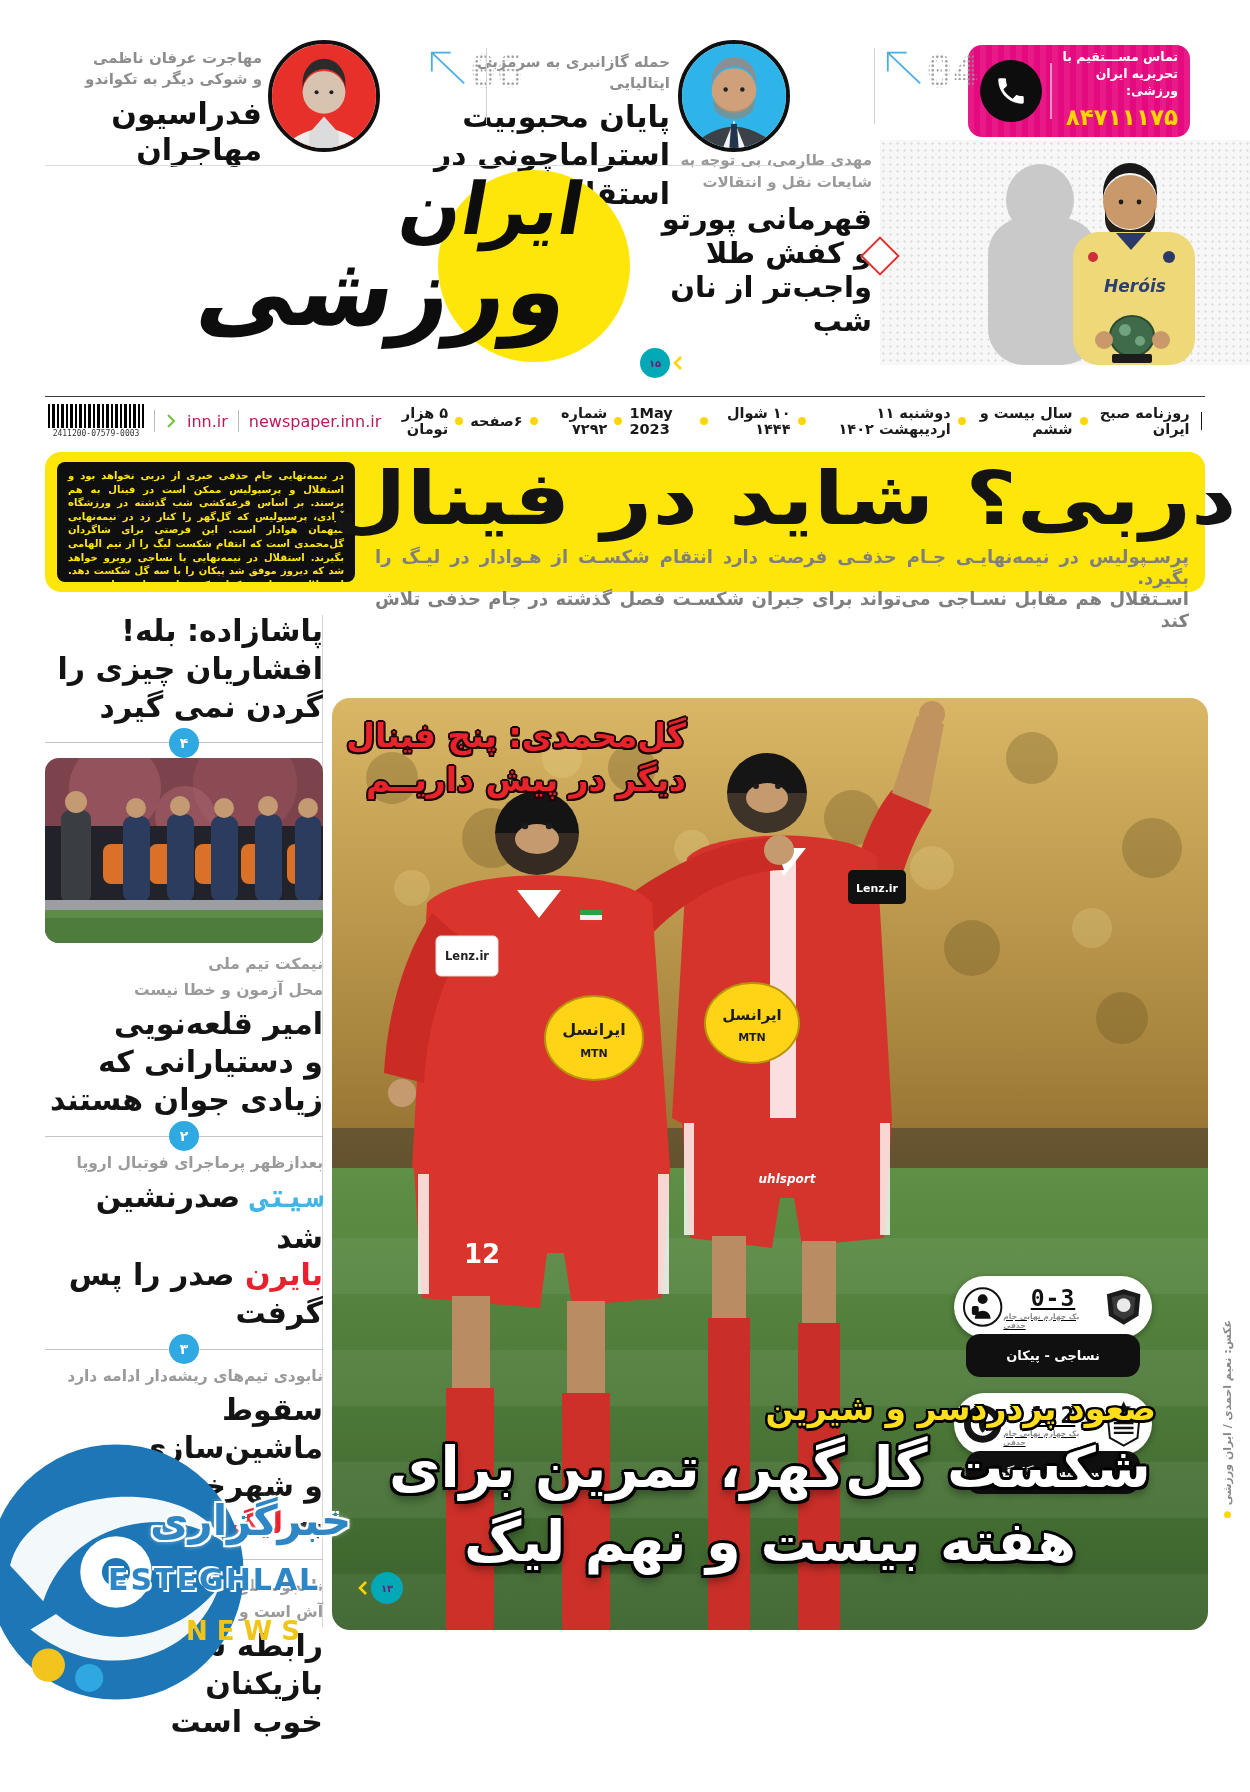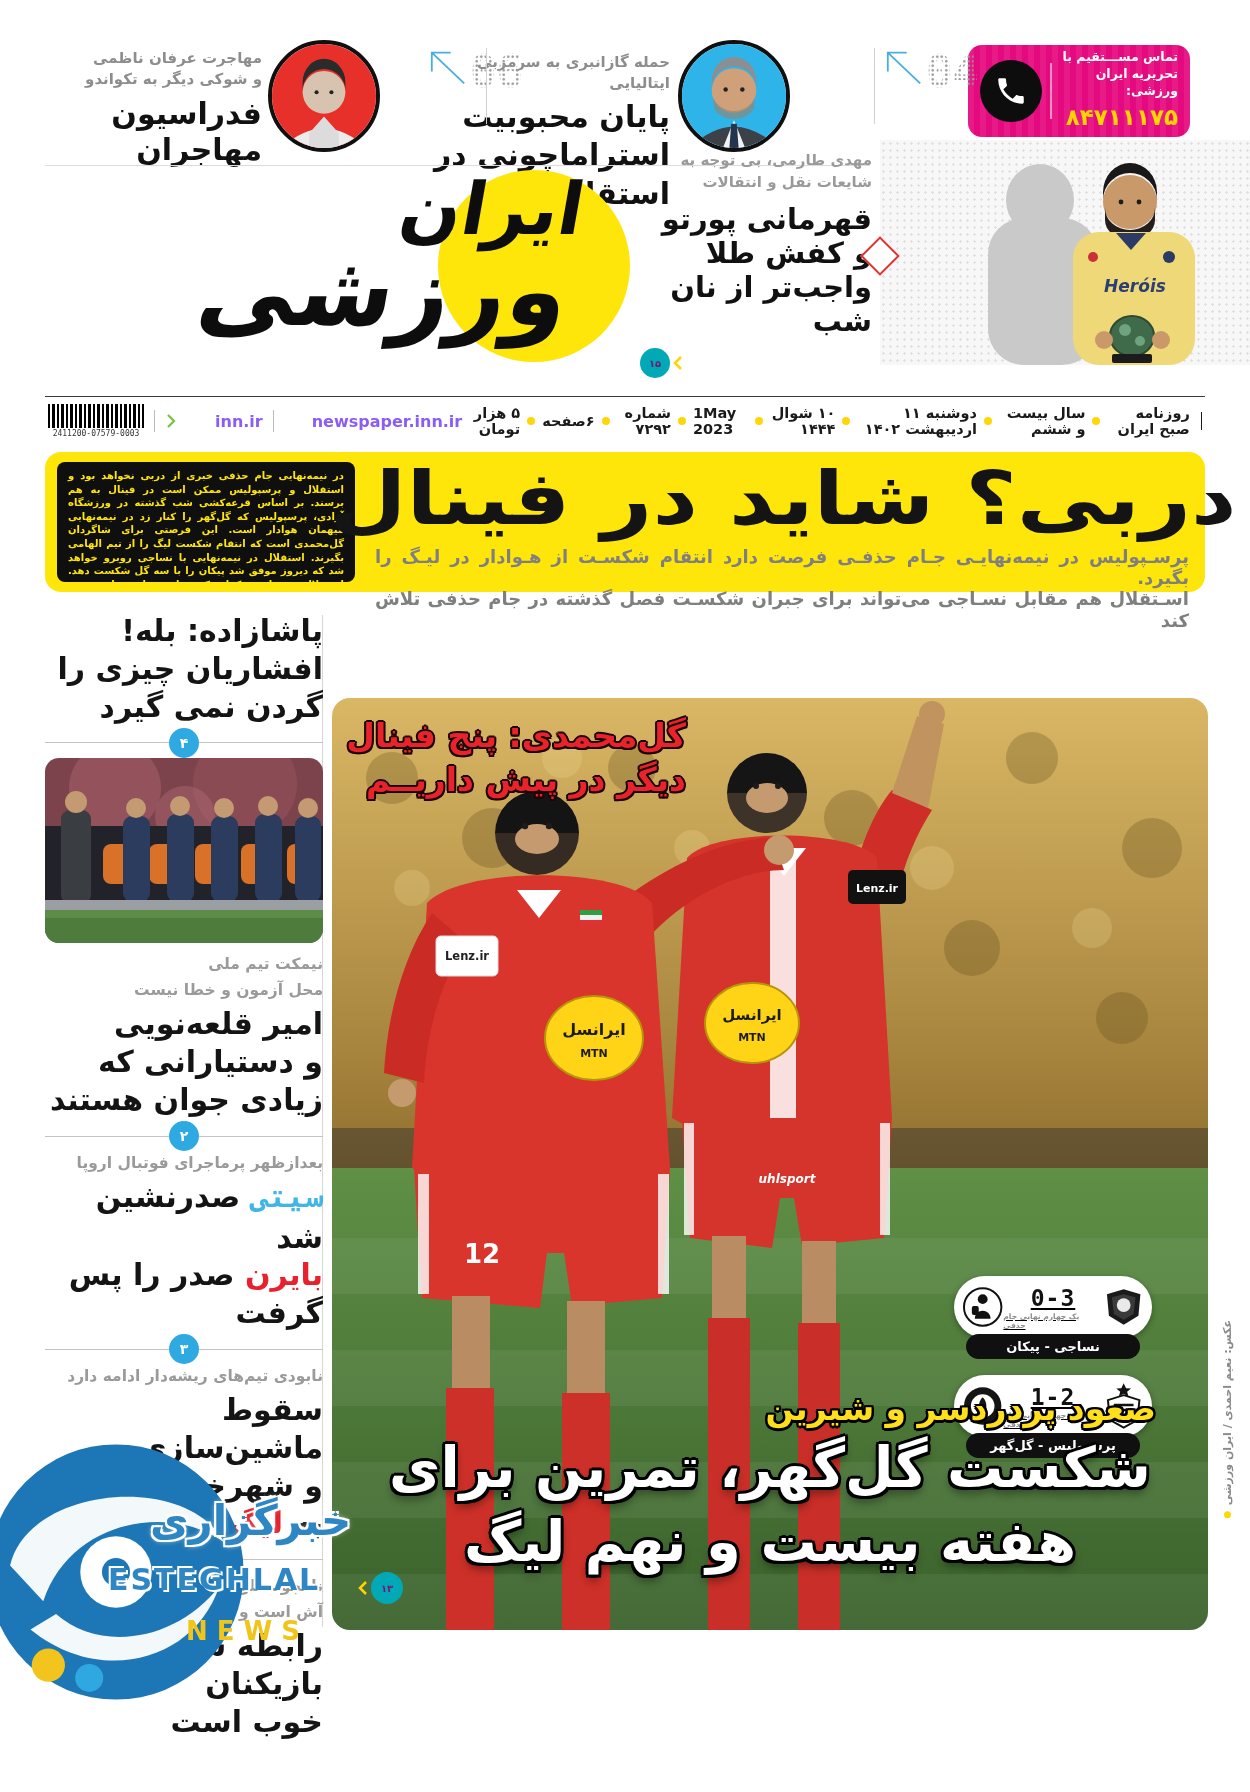--- a/index.html
+++ b/index.html
@@ -54,21 +54,21 @@
   .dateline{position:absolute;left:48px;right:48px;top:404px;height:34px;display:flex;
             align-items:center;justify-content:space-between;}
   .dl-items{display:flex;align-items:center;gap:7px;font-size:14.5px;font-weight:bold;color:#1a1a1a;}
   .dl-tick{width:2px;height:18px;background:#1a1a1a;margin-left:4px;}
   .ydot{width:8px;height:8px;border-radius:50%;background:#ffd60a;display:inline-block;flex:0 0 auto;}
   .dl-links{display:flex;direction:ltr;align-items:center;gap:10px;}
   .barcode-wrap{display:flex;flex-direction:column;align-items:center;gap:1px;}
   .barcode{width:96px;height:24px;background:repeating-linear-gradient(90deg,#000 0 2px,#fff 2px 4px,#000 4px 7px,#fff 7px 9px);}
   .barcode-num{font-family:"DejaVu Sans Mono",monospace;font-size:8px;color:#333;}
   .dl-sep{width:1px;height:22px;background:#bbb;}
-  .site{font-size:16px;font-weight:700;color:#8b5cf6;direction:ltr;margin-left:28px;}
+  .site{font-size:16px;font-weight:400;color:#be185d;direction:ltr;}
   
   .lead{position:absolute;left:45px;top:452px;width:1160px;height:140px;background:#ffe60a;border-radius:16px;}
   .lead-box{position:absolute;left:12px;top:10px;width:298px;height:120px;background:#0f0f0f;border-radius:8px;
             padding:7px 11px;box-sizing:border-box;overflow:hidden;}
   .lead-box p{margin:0;color:#ffe60a;font-size:10px;font-weight:bold;line-height:1.36;text-align:justify;}
   .lead-head{position:absolute;left:330px;right:14px;top:-4px;height:100px;display:flex;
              align-items:center;justify-content:center;}
   .lead-head div{font-size:74px;font-weight:900;color:#141414;transform:scaleX(1.2);white-space:nowrap;
                  letter-spacing:-1px;}
   .lead-sub{position:absolute;left:330px;right:16px;top:94px;}
@@ -93,21 +93,21 @@
          color:#e8232b;line-height:1.32;
          text-shadow:2px 0 #1d0404,-2px 0 #1d0404,0 2px #1d0404,0 -2px #1d0404,
                      1.5px 1.5px #1d0404,-1.5px -1.5px #1d0404,1.5px -1.5px #1d0404,-1.5px 1.5px #1d0404;}
   .scores{position:absolute;right:56px;top:578px;width:198px;display:flex;flex-direction:column;gap:16px;}
   .pill{background:#fff;border-radius:32px;height:62px;display:flex;align-items:center;
         justify-content:center;padding:0 8px;box-shadow:0 2px 6px rgba(0,0,0,.35);direction:ltr;text-decoration:underline;}
   .pill-mid{display:flex;flex-direction:column;align-items:center;gap:1px;}
   .pill-score{font-family:"DejaVu Sans Mono",monospace;font-size:23px;font-weight:bold;color:#111;letter-spacing:1px;}
   .pill-stage{font-size:7.5px;color:#8d8d8d;font-weight:bold;}
   .pill-label{background:#101010;color:#fff;border-radius:14px;font-size:13px;font-weight:bold;
-              text-align:center;padding:5px 10px;margin:-4px auto 0;width:78%;}
+              text-align:center;padding:14px 10px;margin:-4px auto 0;width:78%;}
   .pkick{position:absolute;right:52px;top:691px;font-size:33px;font-weight:900;color:#ffdf1b;
          text-shadow:2.5px 0 #000,-2.5px 0 #000,0 2.5px #000,0 -2.5px #000,
                      2px 2px #000,-2px -2px #000,2px -2px #000,-2px 2px #000;}
   .phl{position:absolute;left:26px;right:26px;top:742px;text-align:center;color:#fff;font-weight:900;}
   .phl div{font-size:56px;line-height:1.0;
          text-shadow:3px 0 #000,-3px 0 #000,0 3px #000,0 -3px #000,
                      2.5px 2.5px #000,-2.5px -2.5px #000,2.5px -2.5px #000,-2.5px 2.5px #000,0 6px 10px rgba(0,0,0,.45);}
   .phl .l2{margin-top:18px;}
   .pbadge{position:absolute;left:26px;bottom:26px;display:flex;align-items:center;gap:3px;}
   .credit{position:absolute;right:16px;top:1320px;writing-mode:vertical-rl;transform:rotate(180deg);

